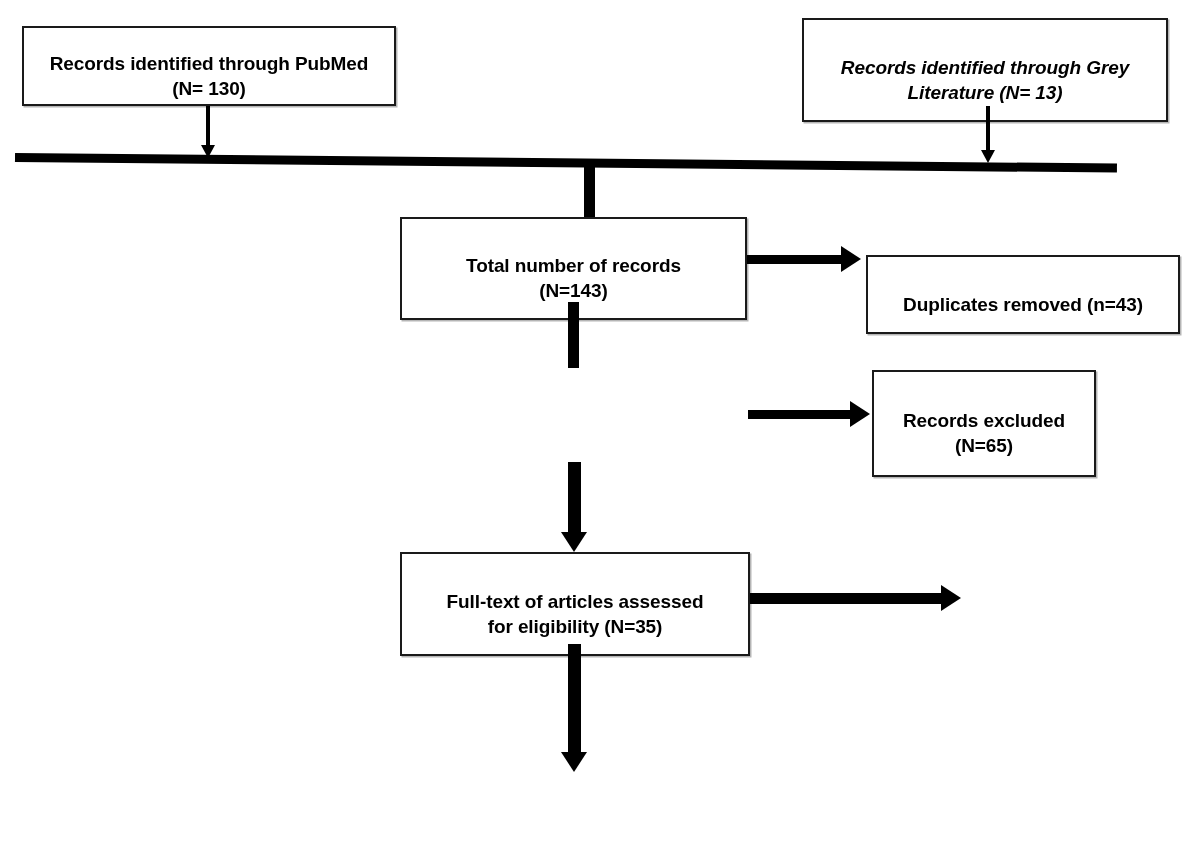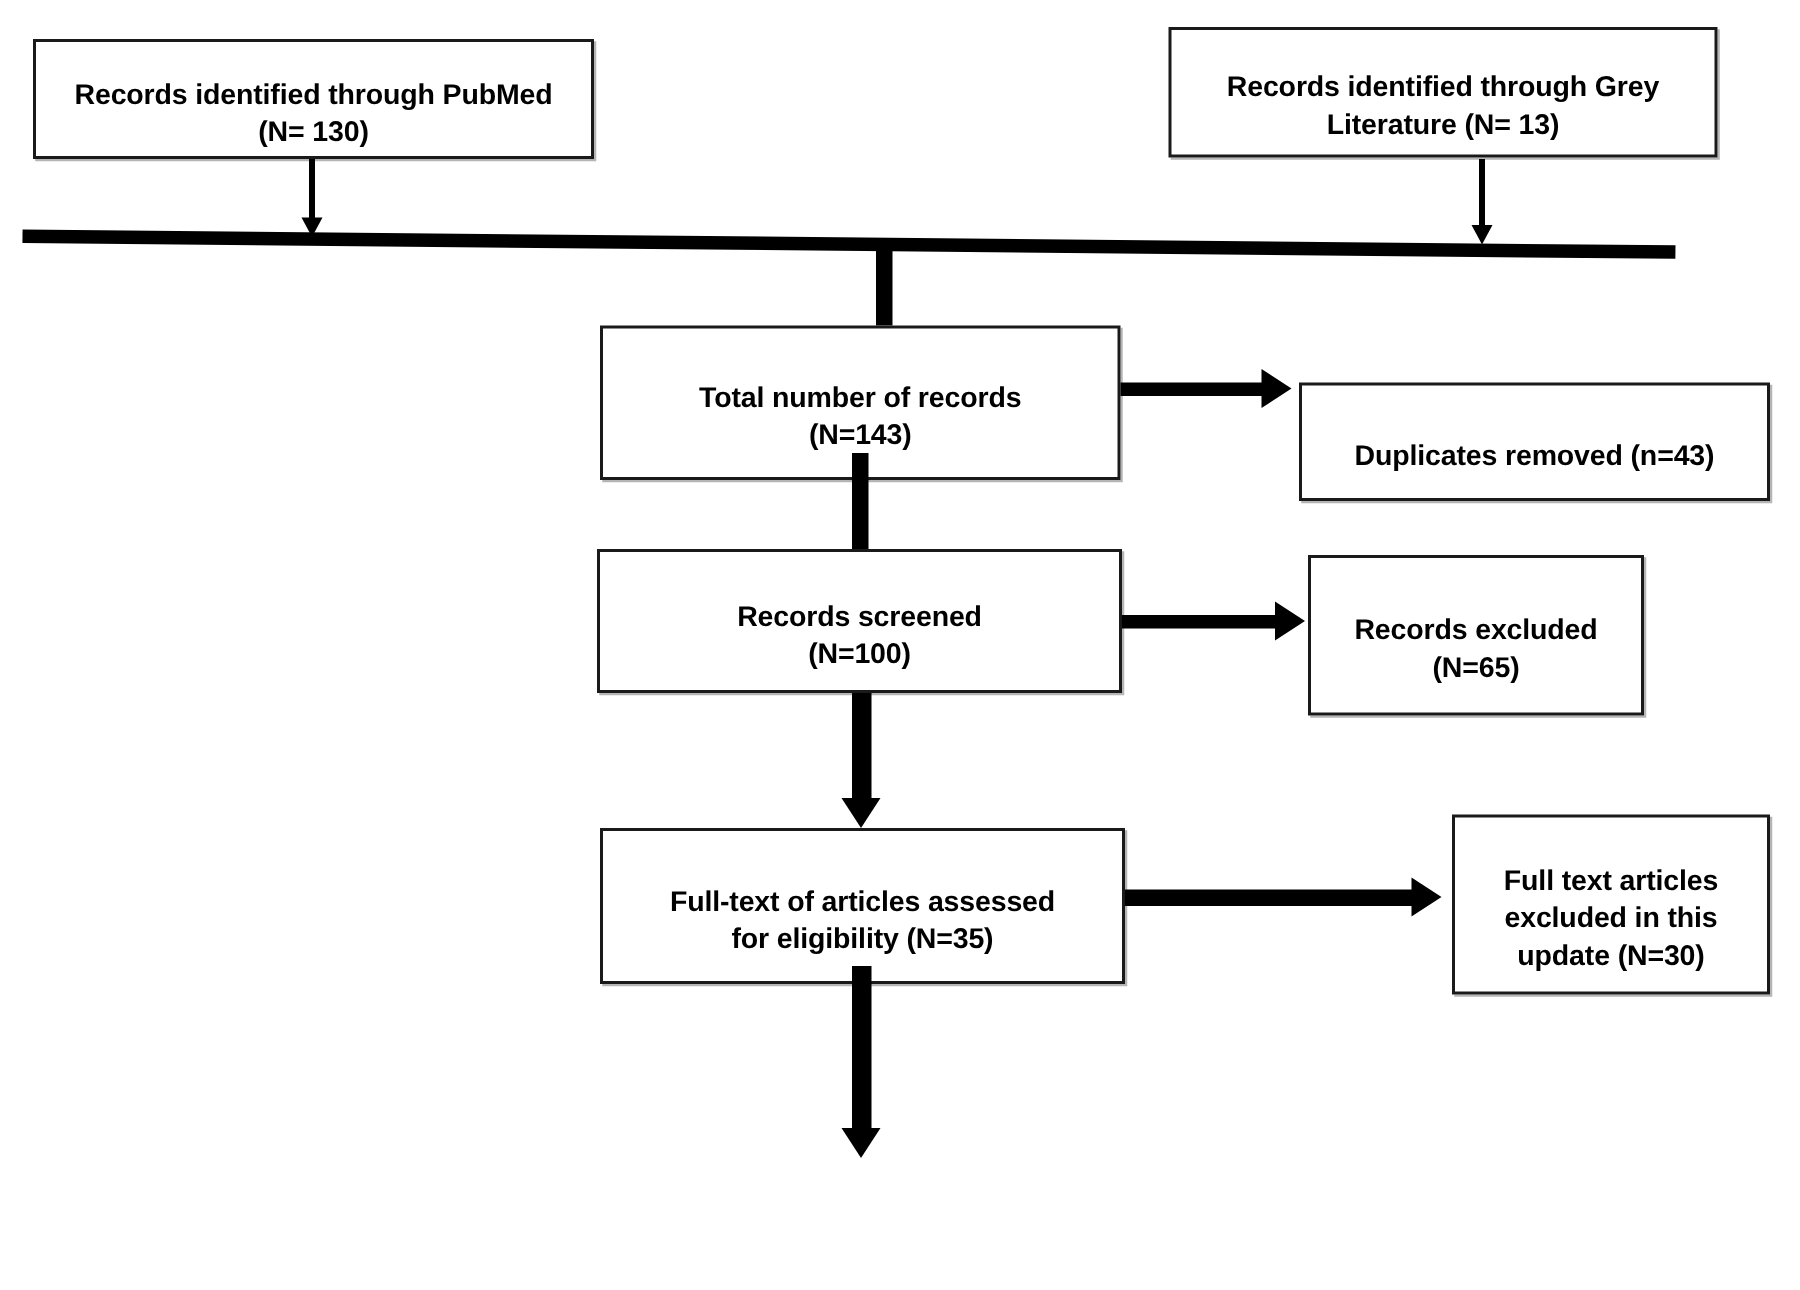--- a/index.html
+++ b/index.html
@@ -76,21 +76,21 @@
 </head>
 <body>
 
 <div id="diagram">
 
   <div class="node pad-top" style="left:22px; top:26px; width:374px; height:80px;">
     <span class="txt">Records identified through PubMed
 (N= 130)</span>
   </div>
 
-  <div class="node pad-top" style="left:779px; top:18px; width:366px; height:87px;">
+  <div class="node pad-top" style="left:802px; top:18px; width:366px; height:104px;font-style:italic;">
     <span class="txt">Records identified through Grey
 Literature (N= 13)</span>
   </div>
 
   <div class="vline" style="left:206px; top:106px; width:4px; height:42px;"></div>
   <div class="arrowhead-down thin" style="left:201px; top:145px;"></div>
 
   <div class="vline" style="left:986px; top:106px; width:4px; height:46px;"></div>
   <div class="arrowhead-down thin" style="left:981px; top:150px;"></div>
 
@@ -105,47 +105,38 @@
 
   <div class="hline" style="left:747px; top:255px; width:104px; height:9px;"></div>
   <div class="arrowhead-right" style="left:841px; top:246px;"></div>
 
   <div class="node pad-top" style="left:866px; top:223px; width:314px; height:79px;margin-top:32px;">
     <span class="txt">Duplicates removed (n=43)</span>
   </div>
 
   <div class="vline" style="left:568px; top:302px; width:11px; height:66px;"></div>
 
-  <div class="node pad-top" style="left:398px; top:366px; width:350px; height:96px;">
-    <span class="txt">Records screened
-(N=100)</span>
-  </div>
 
   <div class="hline" style="left:748px; top:410px; width:110px; height:9px;"></div>
   <div class="arrowhead-right" style="left:850px; top:401px;"></div>
 
   <div class="node pad-top" style="left:872px; top:370px; width:224px; height:107px;">
     <span class="txt">Records excluded
 (N=65)</span>
   </div>
 
   <div class="vline" style="left:568px; top:462px; width:13px; height:74px;"></div>
   <div class="arrowhead-down" style="left:561px; top:532px;"></div>
 
   <div class="node pad-top" style="left:400px; top:552px; width:350px; height:104px;">
     <span class="txt">Full-text of articles assessed
 for eligibility (N=35)</span>
   </div>
 
   <div class="hline" style="left:750px; top:593px; width:200px; height:11px;"></div>
   <div class="arrowhead-right" style="left:941px; top:585px;"></div>
 
-  <div class="node pad-top" style="left:968px; top:543px; width:212px; height:120px;">
-    <span class="txt">Full text articles
-excluded in this
-update (N=30)</span>
-  </div>
 
   <div class="vline" style="left:568px; top:644px; width:13px; height:112px;"></div>
   <div class="arrowhead-down" style="left:561px; top:752px;"></div>
 
 
 </div>
 
 </body></html>

